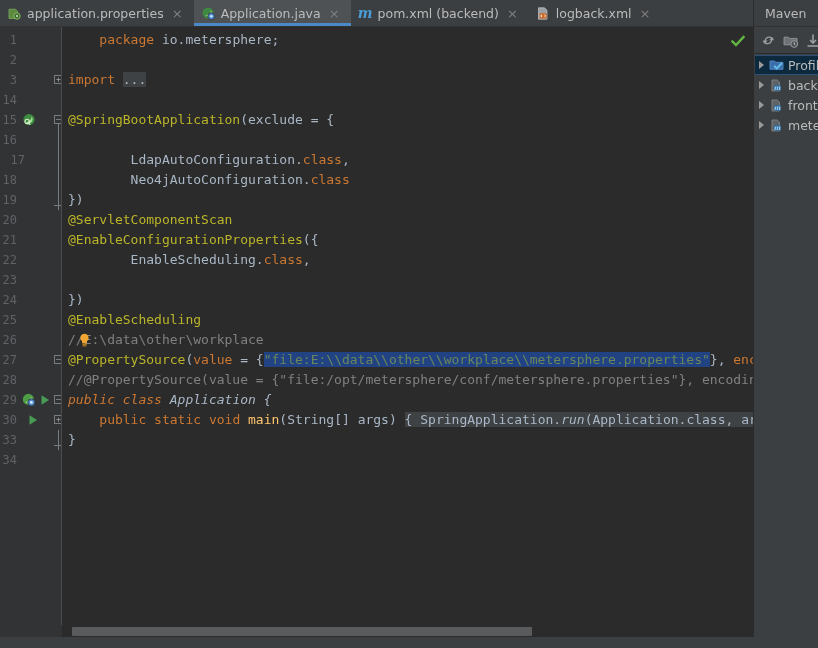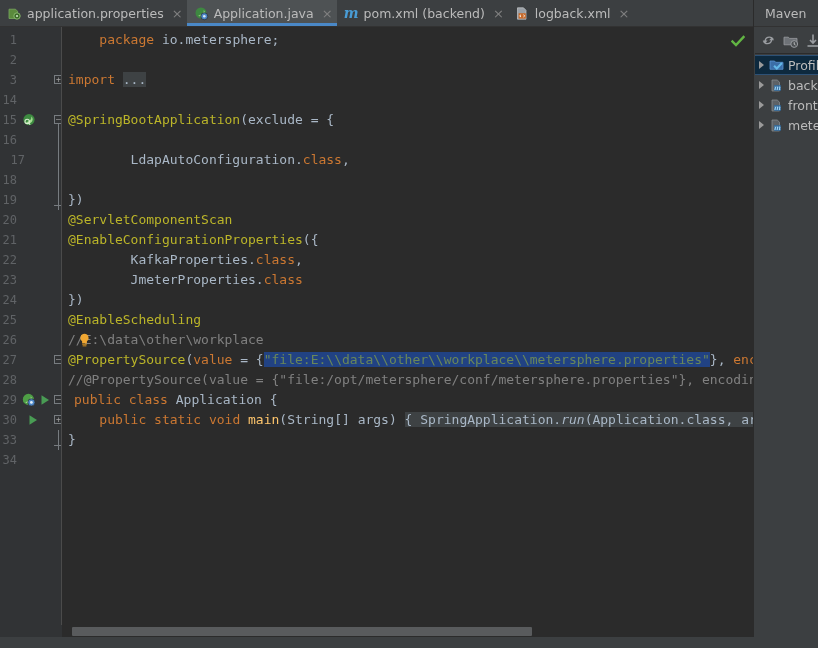--- a/index.html
+++ b/index.html
@@ -20,21 +20,21 @@
     position: absolute; left: 0; top: 0;
     width: 755px; height: 27px;
     background: #3c3f41;
     display: flex; align-items: stretch;
     border-bottom: 1px solid #323232;
     box-sizing: border-box;
     overflow: hidden;
   }
   .tab {
     display: flex; align-items: center;
-    padding: 0 4px 0 7px;
+    padding: 0 11px 0 7px;
     gap: 5px;
     position: relative;
     font-size: 12.5px;
     color: #bbbbbb;
     cursor: default;
     white-space: nowrap;
   }
   .tab.active { background: #4e5254; }
   .tab.active::after {
     content: ""; position: absolute;
@@ -419,31 +419,31 @@
         </div>
       </div>
     <div class="gutter-border"></div>
     <div class="code-area" id="codearea">
         <div class="codeline" style="top: 3px; left: 6px;"><span class="plain">    </span><span class="kw">package</span><span class="plain"> io.metersphere;</span></div>
         <div class="codeline" style="top: 23px; left: 6px;"></div>
         <div class="codeline" style="top: 43px; left: 6px;"><span class="plain"></span><span class="kw">import </span><span class="fold">...</span></div>
         <div class="codeline" style="top: 63px; left: 6px;"></div>
         <div class="codeline" style="top: 83px; left: 6px;"><span class="ann">@SpringBootApplication</span><span class="plain">(</span><span class="plain">exclude</span><span class="plain"> = {</span></div>
         <div class="codeline" style="top: 123px; left: 6px;"><span class="plain">        LdapAutoConfiguration.</span><span class="kw">class</span><span class="plain">,</span></div>
+        <div class="codeline" style="top: 143px; left: 6px;"><span class="plain">        Neo4jAutoConfiguration.</span><span class="kw">class</span></div>
         <div class="codeline" style="top: 163px; left: 6px;"><span class="plain">})</span></div>
         <div class="codeline" style="top: 183px; left: 6px;"><span class="ann">@ServletComponentScan</span></div>
         <div class="codeline" style="top: 203px; left: 6px;"><span class="ann">@EnableConfigurationProperties</span><span class="plain">({</span></div>
-        <div class="codeline" style="top: 223px; left: 6px;"><span class="plain">        KafkaProperties.</span><span class="kw">class</span><span class="plain">,</span></div>
-        <div class="codeline" style="top: 243px; left: 6px;"><span class="plain">        JmeterProperties.</span><span class="kw">class</span></div>
+        <div class="codeline" style="top: 223px; left: 6px;"><span class="plain">        EnableScheduling.</span><span class="kw">class</span><span class="plain">,</span></div>
         <div class="codeline" style="top: 263px; left: 6px;"><span class="plain">})</span></div>
         <div class="codeline" style="top: 283px; left: 6px;"><span class="ann">@EnableScheduling</span></div>
         <div class="codeline" style="top: 303px; left: 6px;"><span class="cmt">//E:\data\other\workplace</span></div>
         <div class="codeline" style="top: 323px; left: 6px;"><span class="ann">@PropertySource</span><span class="plain">(</span><span class="kw">value</span><span class="plain"> = {</span><span class="sel">"file:E:\\data\\other\\workplace\\metersphere.properties"</span><span class="plain">}, </span><span class="kw">encoding</span></div>
         <div class="codeline" style="top: 343px; left: 6px;"><span class="cmt">//@PropertySource(value = {"file:/opt/metersphere/conf/metersphere.properties"}, encoding = "UTF-8</span></div>
-        <div class="codeline" style="top: 363px; left: 12px;"><span class="kw">public</span><span class="plain"> </span><span class="kw">class</span><span class="plain"> Application {</span></div>
+        <div class="codeline" style="top: 363px; left: 6px; font-style: italic;"><span class="kw">public</span><span class="plain"> </span><span class="kw">class</span><span class="plain"> Application {</span></div>
         <div class="codeline" style="top: 383px; left: 6px;"><span class="plain">    </span><span class="kw">public</span><span class="plain"> </span><span class="kw">static</span><span class="plain"> </span><span class="kw">void</span><span class="plain"> </span><span class="fn">main</span><span class="plain">(String[] args) </span><span class="fold">{ SpringApplication.</span><span class="fold fni">run</span><span class="fold">(Application.</span><span class="fold kw">class</span><span class="fold">, args); }</span></div>
         <div class="codeline" style="top: 403px; left: 6px;"><span class="plain">}</span></div>
         <div class="codeline" style="top: 423px; left: 6px;"></div>
         <span class="lightbulb" style="left: 16px; top: 306px;"><svg width="13" height="15" viewBox="0 0 13 15">
             <path d="M6.5 0.8a4.1 4.1 0 0 0-2.4 7.4v2.1h4.8V8.2A4.1 4.1 0 0 0 6.5 0.8z" fill="#f0a732"></path>
             <rect x="4.2" y="10.6" width="4.6" height="1.2" fill="#c98a22"></rect>
             <rect x="4.6" y="12.3" width="3.8" height="1.1" fill="#c98a22"></rect>
           </svg></span>
       </div>
 

